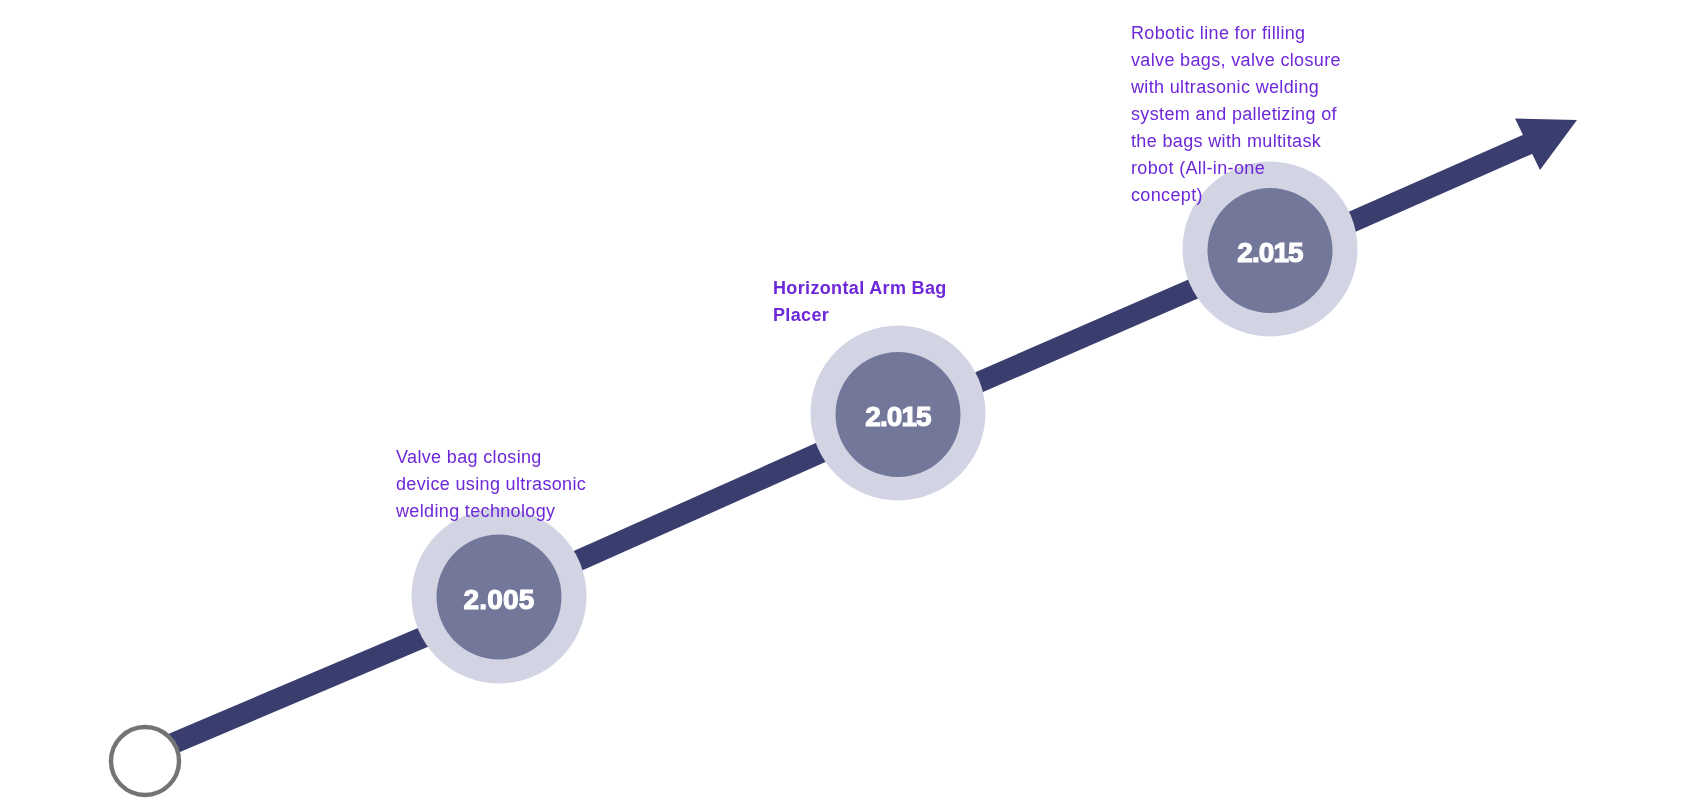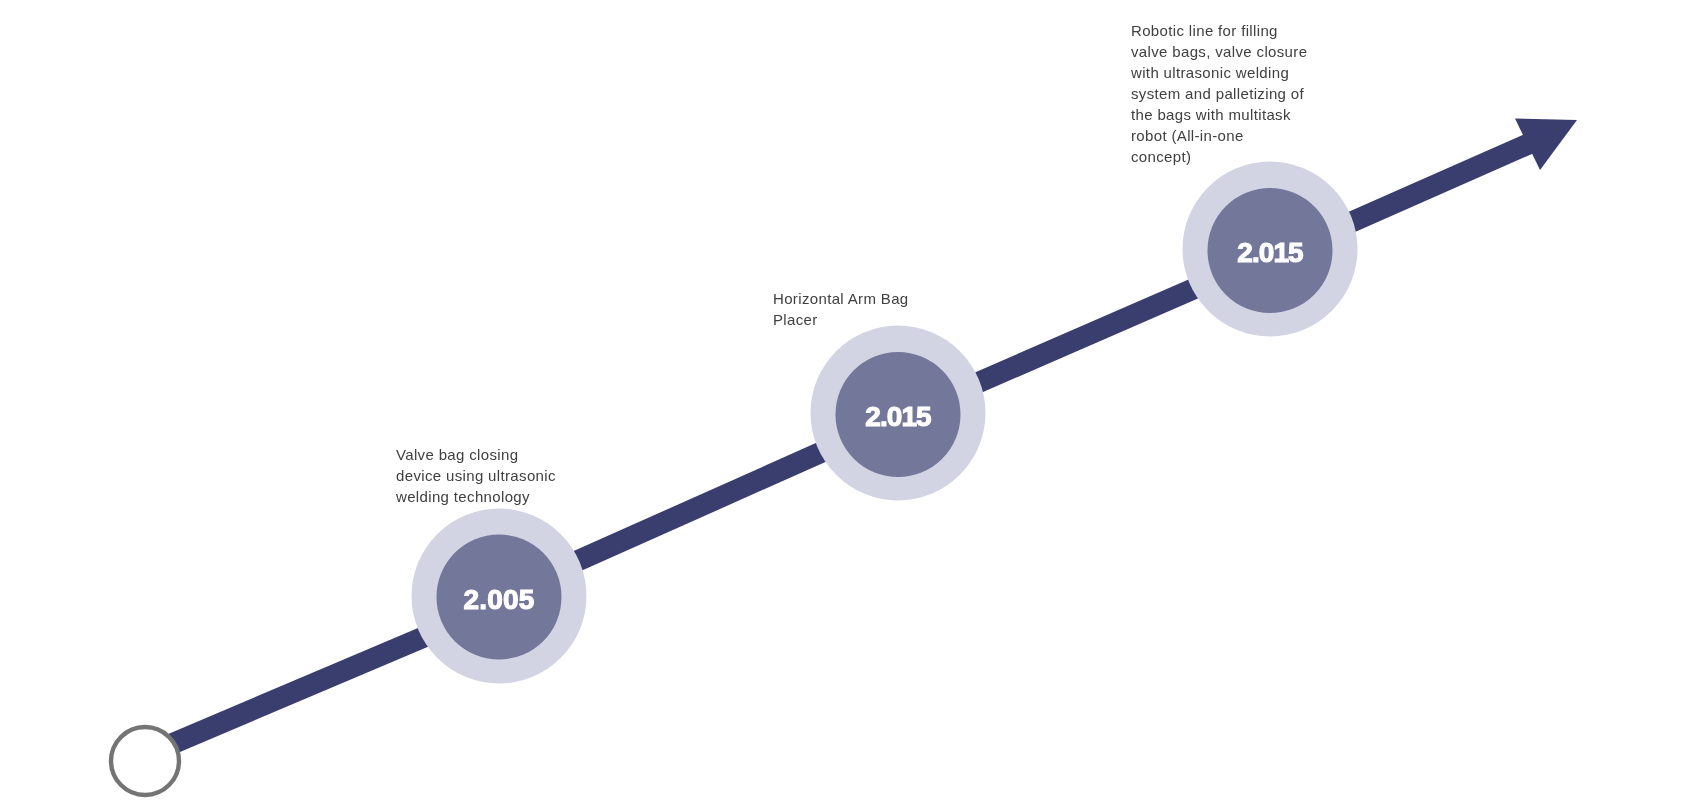--- a/index.html
+++ b/index.html
@@ -1,17 +1,17 @@
 <!DOCTYPE html>
 <html><head><meta charset="utf-8">
 <style>
 html,body{margin:0;padding:0;background:#ffffff;}
 #stage{position:relative;width:1685px;height:800px;font-family:"Liberation Sans",sans-serif;overflow:hidden;}
 svg{position:absolute;left:0;top:0;}
-.lbl{position:absolute;color:#404040;font-size:15px;line-height:21px;letter-spacing:0.35px;white-space:pre;}
+.lbl{position:absolute;color:#6d28d9;font-size:18px;line-height:27px;letter-spacing:0.35px;white-space:pre;}
 </style></head>
 <body>
 <div id="stage">
 <svg width="1685" height="800" viewBox="0 0 1685 800">
   <path d="M150 753.2 L500 604.8" stroke="#3A3E6E" stroke-width="21.2" fill="none"></path>
   <path d="M500 595.5 L898 418" stroke="#3A3E6E" stroke-width="21.2" fill="none"></path>
   <path d="M898 417.5 L1270 255.6" stroke="#3A3E6E" stroke-width="21.2" fill="none"></path>
   <path d="M1270 258 L1535 141" stroke="#3A3E6E" stroke-width="21.2" fill="none"></path>
   <polygon points="1515,118.5 1577,120 1540,170" fill="#3A3E6E"></polygon>
   <circle cx="145" cy="761" r="34" fill="#ffffff" stroke="#747474" stroke-width="4.4"></circle>
@@ -27,21 +27,21 @@
   </g>
   <g>
     <circle cx="1270" cy="249" r="87.5" fill="#D2D4E4"></circle>
     <circle cx="1270" cy="250.5" r="62.5" fill="#737799"></circle>
     <text x="1270" y="261.5" text-anchor="middle" font-family="Liberation Sans, sans-serif" font-weight="bold" font-size="28" fill="#ffffff" stroke="#ffffff" stroke-width="1.1" letter-spacing="-0.9">2.015</text>
   </g>
 </svg>
 <div class="lbl" id="l1" style="left:396px;top:444px;">Valve bag closing
 device using ultrasonic
 welding technology</div>
-<div class="lbl" id="l2" style="left:773px;top:288px;">Horizontal Arm Bag
+<div class="lbl" id="l2" style="left:773px;top:275px;font-weight:bold;">Horizontal Arm Bag
 Placer</div>
 <div class="lbl" id="l3" style="left:1131px;top:20px;">Robotic line for filling
 valve bags, valve closure
 with ultrasonic welding
 system and palletizing of
 the bags with multitask
 robot (All-in-one
 concept)</div>
 </div>
 </body></html>

